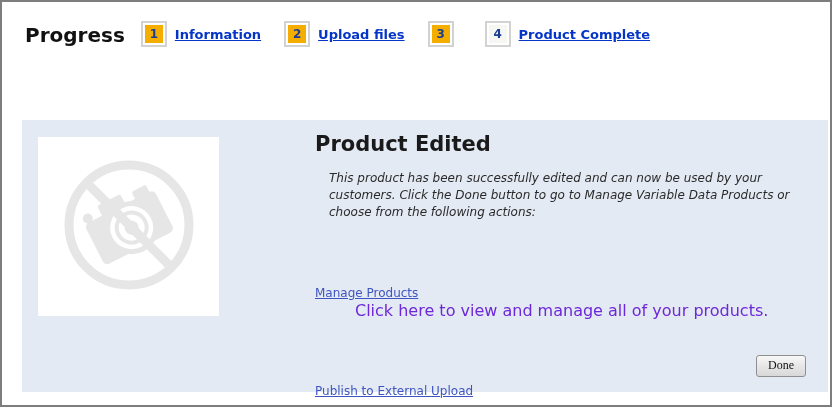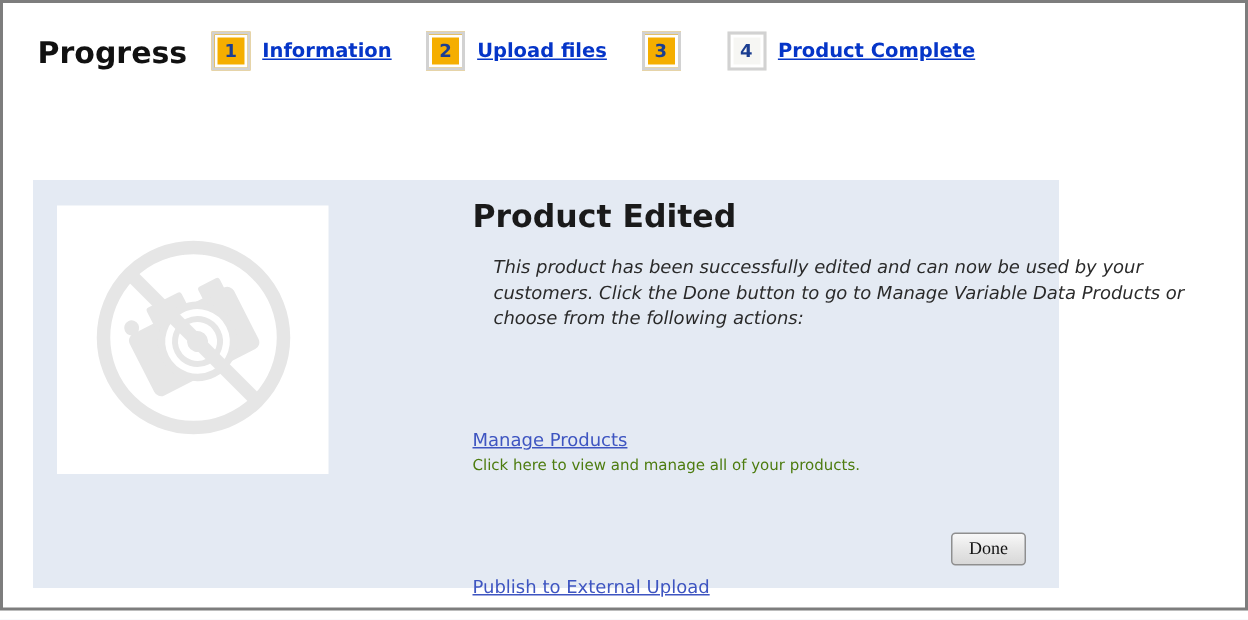--- a/index.html
+++ b/index.html
@@ -41,21 +41,21 @@
 
   
   .section-title{
     position:absolute;top:84px;left:23px;
     font-size:15px;font-weight:bold;color:#134fa6;
   }
 
   
   .panel{
     position:absolute;top:118px;left:20px;
-    width:684px;height:272px;background:#e4eaf3;
+    width:806px;height:272px;background:#e4eaf3;
   }
   .image-box{
     position:absolute;top:17px;left:16px;
     width:181px;height:179px;background:#fff;
     display:flex;align-items:center;justify-content:center;
   }
 
   .content{
     position:absolute;top:12px;left:293px;width:500px;
   }
@@ -66,21 +66,21 @@
   .content-desc{
     font-size:12px;color:#2a2a2a;line-height:17px;
     margin:14px;width:497px;font-style:italic;
   }
   .action{margin-top:17px;}
   .action-link{
     font-size:12px;color:#3e55c1;text-decoration:underline;
     cursor:pointer;display:inline-block;margin-top:48px;
   }
   .action-desc{
-    font-size:10px;color:#4d7c0f;line-height:16px;margin-top:2px;
+    font-size:16px;color:#6d28d9;line-height:16px;margin-top:2px;margin-left:40px;
   }
 
   .done-button{
     position:absolute;right:22px;bottom:15px;
     font-family:Liberation Serif, serif;
     font-size:12px;color:#111;
     padding:2px 11px 3px 11px;
     background:linear-gradient(#f8f8f8,#e8e8e8 45%,#d8d8d8);
     border:1px solid #8f8f8f;border-radius:3px;
     cursor:pointer;

